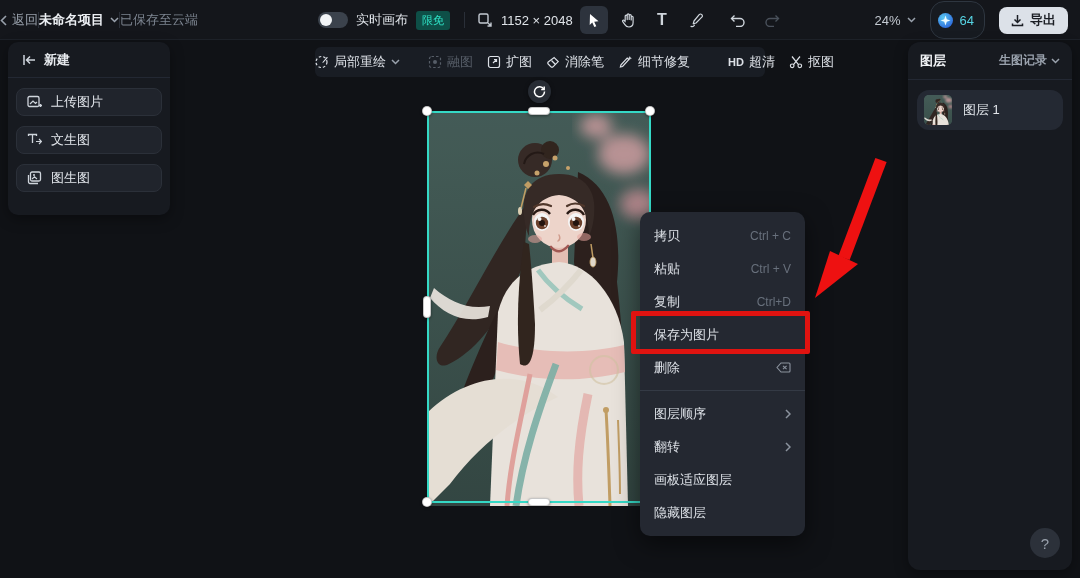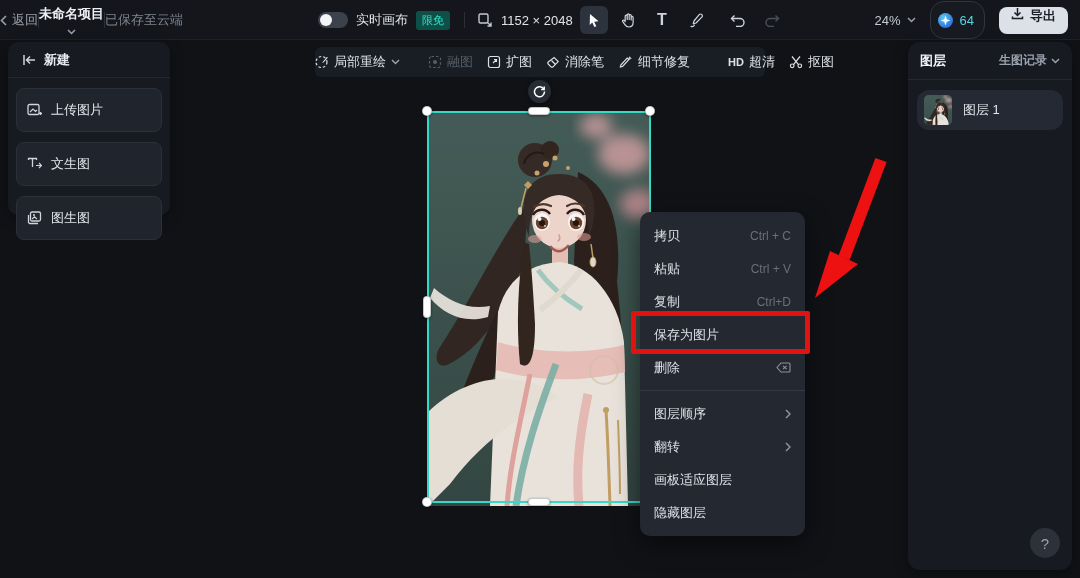--- a/index.html
+++ b/index.html
@@ -5,41 +5,41 @@
   * { margin:0; padding:0; box-sizing:border-box; }
   html,body { width:1080px; height:578px; overflow:hidden; }
   body { font-family:"Liberation Sans","DejaVu Sans",sans-serif; background:#101216; color:#e7eaee; position:relative; }
   .app { position:absolute; inset:0; background:#101216; }
 
   
   .topbar { position:absolute; left:0; top:0; width:1080px; height:40px; background:#14161b; border-bottom:1px solid #1d2128; }
   .tb-group { position:absolute; top:0; height:40px; display:flex; align-items:center; gap:10px; }
   .vdiv { width:1px; height:16px; background:#2a2f38; }
   .back-btn { display:flex; align-items:center; gap:5px; color:#98a0ab; font-size:13px; cursor:pointer; }
-  .proj-name { color:#eceff3; font-size:13px; font-weight:bold; display:flex; align-items:center; gap:6px;flex-direction:column; }
+  .proj-name { color:#eceff3; font-size:13px; font-weight:bold; display:flex; align-items:center; gap:6px; }
   .save-status { color:#7c8490; font-size:13px; }
   .toggle { width:30px; height:16px; border-radius:8px; background:#3b424c; position:relative; }
   .toggle .knob { position:absolute; left:2px; top:2px; width:12px; height:12px; border-radius:50%; background:#f2f4f6; }
   .rt-label { color:#dfe3e8; font-size:13px; }
   .free-badge { background:#0e4f47; color:#2fe2c6; font-size:11px; padding:2px 6px; border-radius:3px; }
   .dim-label { color:#dfe3e8; font-size:13px; display:flex; align-items:center; gap:7px; }
   .toolbtn { width:28px; height:28px; border-radius:6px; display:flex; align-items:center; justify-content:center; color:#cfd5dc; }
   .toolbtn.active { background:#2d333d; color:#ffffff; }
   .toolbtn.disabled { color:#4a515b; }
   .t-glyph { font-size:16px; font-weight:bold; color:#cfd5dc; }
   .zoom-ctl { color:#c4cad2; font-size:13px; display:flex; align-items:center; gap:6px; }
   .credits { display:flex; align-items:center; gap:6px; border:1px solid #2e3640; background:#171b21; border-radius:14px; height:38px; padding:0 10px 0 6px; }
   .credits .num { color:#56d4e4; font-size:13px; }
-  .export-btn { display:flex; gap:6px; background:#dce1e8; color:#1b1e24; font-size:13px; font-weight:bold; height:27px; padding:0 12px; border-radius:8px; }
+  .export-btn { display:flex; align-items:center; gap:6px; background:#dce1e8; color:#1b1e24; font-size:13px; font-weight:bold; height:27px; padding:0 12px; border-radius:8px; }
 
   
   .left-panel { position:absolute; left:8px; top:42px; width:162px; height:173px; background:#171a20; border-radius:10px; box-shadow:0 4px 14px rgba(0,0,0,.35); }
   .lp-header { height:36px; display:flex; align-items:center; gap:8px; padding:0 14px; color:#e8ebef; font-size:13px; font-weight:bold; border-bottom:1px solid #232833; }
   .lp-body { padding:10px 8px; display:flex; flex-direction:column; gap:10px; }
-  .lp-btn { height:44px; background:#20242c; border:1px solid #2b3039; border-radius:8px; display:flex; align-items:center; gap:9px; padding:0 10px; color:#e3e7ec; font-size:13px; cursor:pointer; }
+  .lp-btn { height:28px; background:#20242c; border:1px solid #2b3039; border-radius:8px; display:flex; align-items:center; gap:9px; padding:0 10px; color:#e3e7ec; font-size:13px; cursor:pointer; }
 
   
   .canvas-toolbar { position:absolute; left:315px; top:47px; width:450px; height:30px; background:#191d24; border-radius:6px; display:flex; align-items:center; padding:0 0; gap:14px; }
   .ct-item { display:flex; align-items:center; gap:5px; color:#dde1e7; font-size:13px; white-space:nowrap; cursor:pointer; }
   .ct-item.disabled { color:#565d67; }
   .hd-prefix { font-size:11px; font-weight:bold; letter-spacing:0;margin-left:24px; }
 
   
   .art { position:absolute; left:428px; top:112px; width:222px; height:394px; }
   .selection { position:absolute; left:427px; top:111px; width:224px; height:392px; border:2px solid #35d9c6; pointer-events:none; }

